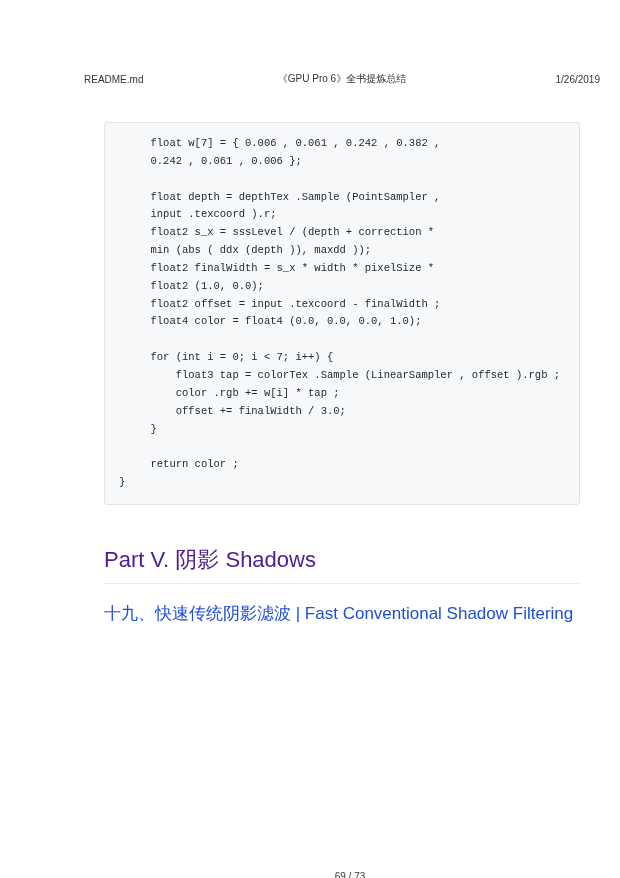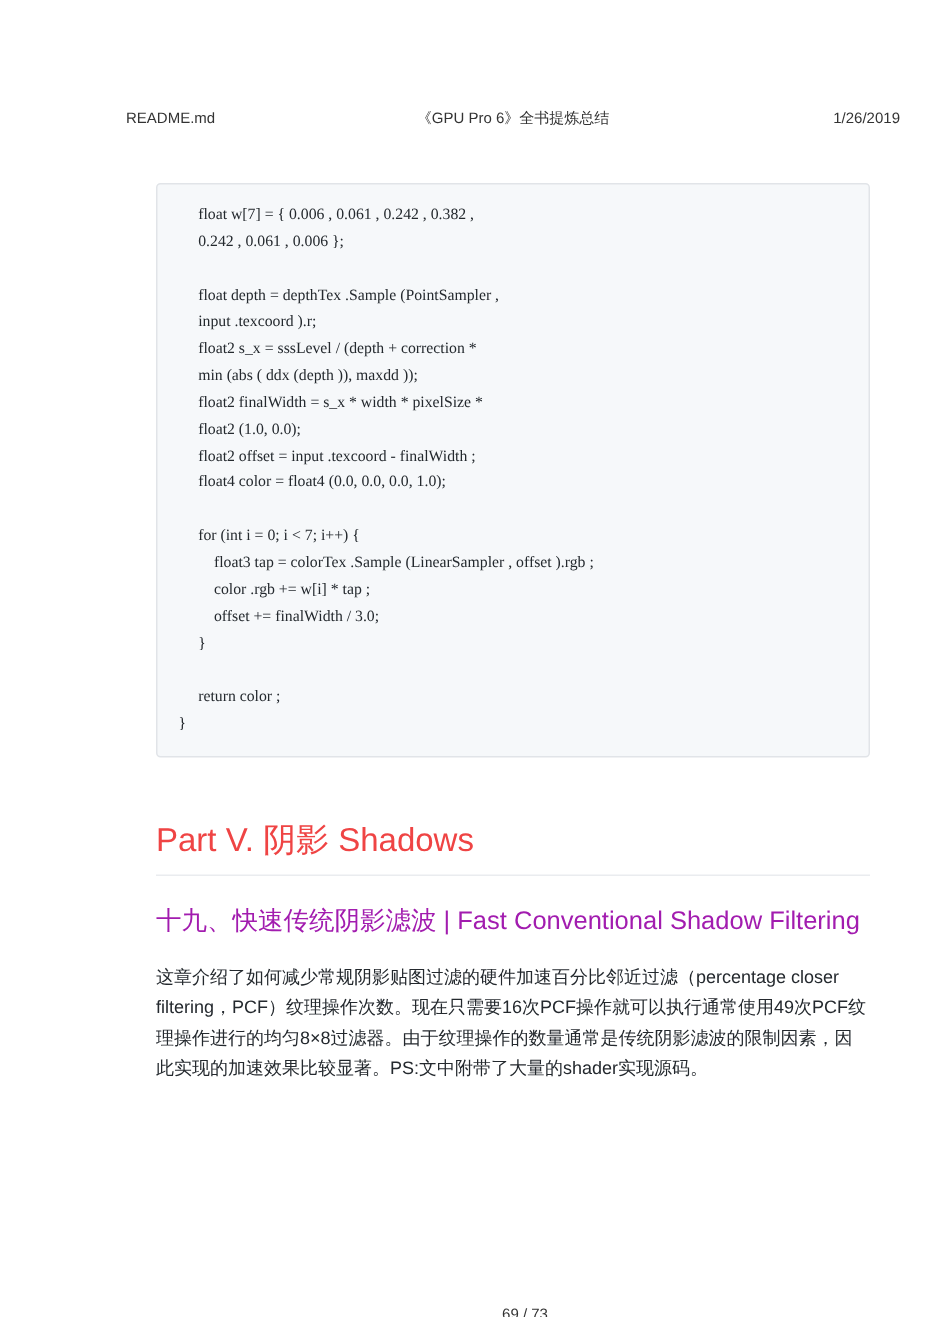--- a/index.html
+++ b/index.html
@@ -37,46 +37,46 @@
       text-align: right;
     }
     .content {
       padding: 0 40px;
     }
     .code-block {
       background: #f6f8fa;
       border: 1px solid #e1e4e8;
       border-radius: 3px;
       padding: 12px 14px;
-      font-family: Liberation Serif, serif;
+      font-family: Liberation Mono, monospace;
       font-size: 10.5px;
       line-height: 1.7;
       color: #24292e;
       white-space: pre;
       overflow: hidden;
       margin-bottom: 40px;
     }
     .part-heading {
       font-size: 22px;
       font-weight: 400;
-      color: #ef4444;
+      color: #4c1d95;
       padding-bottom: 8px;
       border-bottom: 1px solid #eaecef;
       margin-bottom: 18px;
     }
     .intro-text {
       font-size: 12px;
       color: #24292e;
       line-height: 1.6;
       margin-bottom: 48px;
     }
     .chapter-heading {
       font-size: 17px;
       font-weight: 400;
-      color: #a21caf;
+      color: #1d4ed8;
       margin-bottom: 14px;
     }
     .body-text {
       font-size: 12px;
       color: #24292e;
       line-height: 1.7;
     }
     .footer {
       position: absolute;
       bottom: 12px;
@@ -114,18 +114,17 @@
          color .rgb += w[i] * tap ;
          offset += finalWidth / 3.0;
      }
 
      return color ;
 }</div>
 
   <h1 class="part-heading">Part V. 阴影 Shadows</h1>
 
   <h2 class="chapter-heading">十九、快速传统阴影滤波 | Fast Conventional Shadow Filtering</h2>
-  <p class="body-text">这章介绍了如何减少常规阴影贴图过滤的硬件加速百分比邻近过滤（percentage closer filtering，PCF）纹理操作次数。现在只需要16次PCF操作就可以执行通常使用49次PCF纹理操作进行的均匀8×8过滤器。由于纹理操作的数量通常是传统阴影滤波的限制因素，因此实现的加速效果比较显著。PS:文中附带了大量的shader实现源码。</p>
 </div>
 
 <div class="footer">
   <span>69 / 73</span>
 </div>
 
 </body></html>

